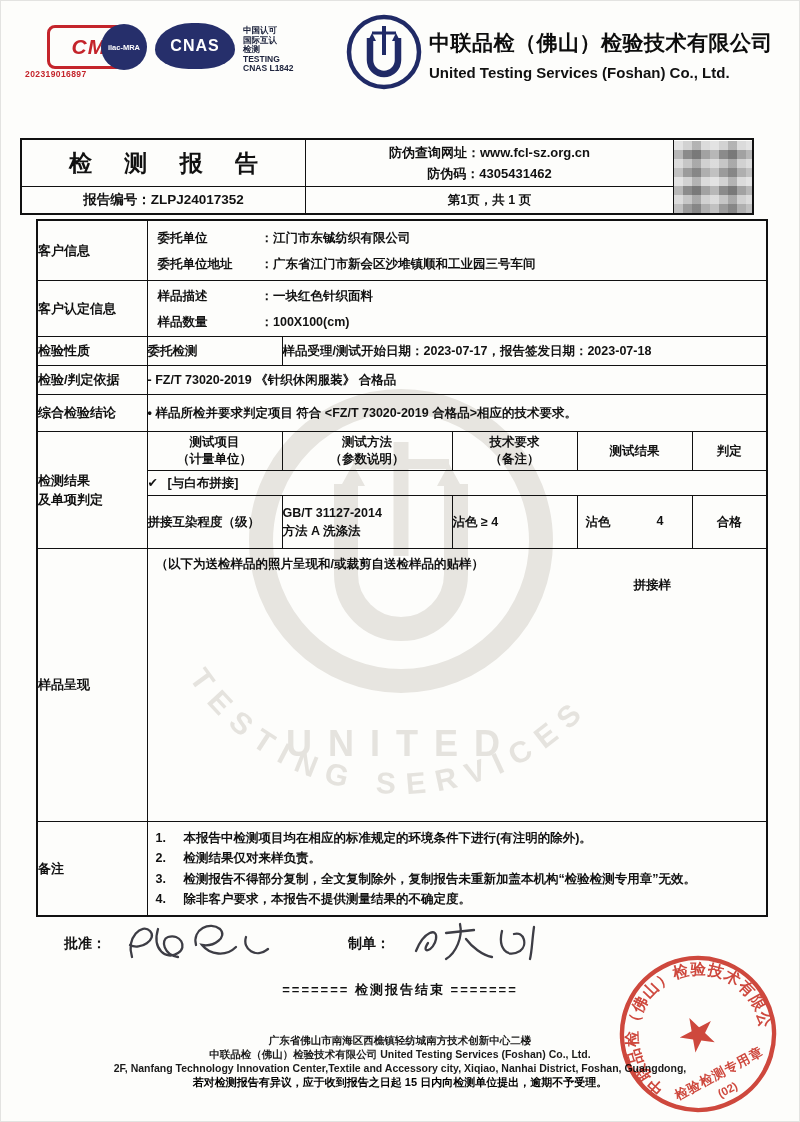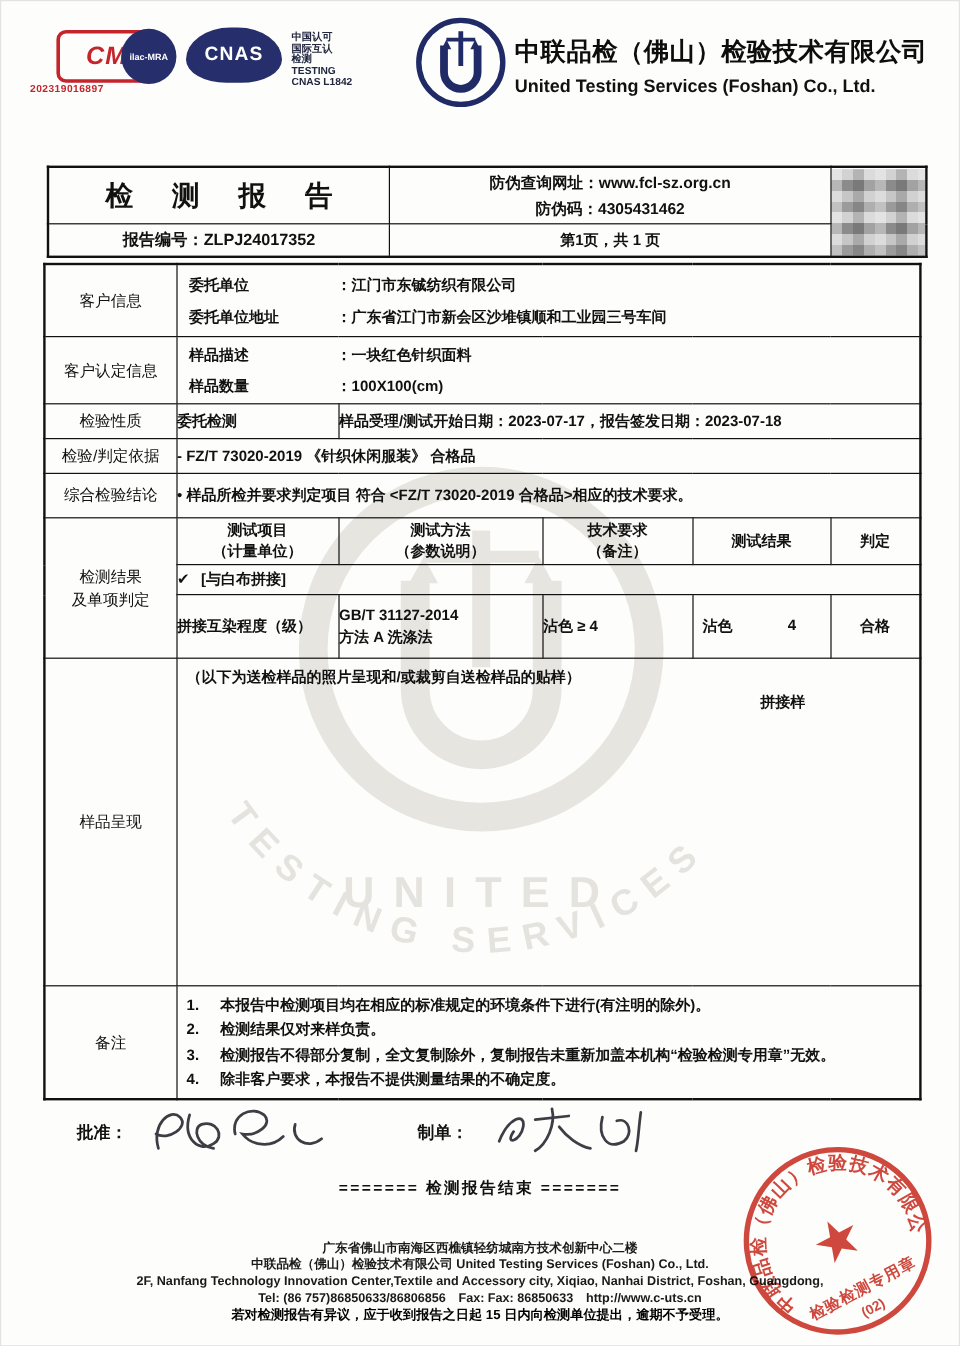--- a/index.html
+++ b/index.html
@@ -19,37 +19,37 @@
   .cnas{position:absolute;left:154px;top:22px;width:80px;height:46px;background:#262f6b;
     border-radius:46% 46% 42% 42% / 58% 58% 42% 42%;color:#fff;font-weight:800;font-size:16px;
     display:flex;align-items:center;justify-content:center;letter-spacing:1px;}
   .accred{position:absolute;left:242px;top:25px;font-size:8.5px;line-height:9.6px;color:#20263f;font-weight:700;}
   .uts-ring{position:absolute;left:344px;top:12px;}
   .company{position:absolute;left:428px;top:28px;}
   .company-cn{font-size:21px;font-weight:800;letter-spacing:.5px;color:#0d0d0d;white-space:nowrap;}
   .company-en{font-size:15px;font-weight:700;margin-top:7px;white-space:nowrap;}
   
   table{border-collapse:collapse;table-layout:fixed;}
-  .title-table{position:absolute;left:38px;top:137px;width:730px;border:2px solid #111;}
+  .title-table{position:absolute;left:19px;top:137px;width:730px;border:2px solid #111;}
   .title-table td{border:1.5px solid #111;padding:0;}
   .tt-title{width:283px;height:46px;font-size:23px;font-weight:800;text-align:center;letter-spacing:13px;text-indent:13px;}
   .tt-anti{width:367px;text-align:center;font-weight:700;font-size:13px;line-height:1.65;}
   .tt-qr{width:78px;}
   .mosaic{width:100%;height:72px;
     background:
       repeating-linear-gradient(90deg, rgba(255,255,255,.38) 0 9px, rgba(0,0,0,0) 9px 18px, rgba(40,40,40,.18) 18px 27px, rgba(255,255,255,.2) 27px 36px),
       repeating-linear-gradient(0deg, #9b9b9b 0 9px, #c6c6c6 9px 18px, #8b8b8b 18px 27px, #d2d2d2 27px 36px);}
   .tt-no{height:26px;font-size:13.5px;font-weight:800;text-align:center;}
   .tt-page{font-size:12.5px;font-weight:600;text-align:center;}
   
   .main-table{position:absolute;left:35px;top:218px;width:730px;border:2px solid #111;font-size:12.5px;font-weight:700;}
   .main-table td,.main-table th{border:1.5px solid #111;padding:0;vertical-align:middle;background:transparent;}
-  .lbl{padding-left:8px;font-size:13px;font-weight:400;text-align:center;}
+  .lbl{padding-left:8px;font-size:13px;font-weight:700;text-align:left;}
   .lbl-top{vertical-align:top;padding-top:10px;line-height:1.5;}
-  .kv{display:flex;line-height:26px;padding-left:10px;gap:20px;}
+  .kv{display:flex;line-height:26px;padding-left:10px;}
   .kv .k{width:103px;flex:none;}
   .r-client td{height:59px;}
   .r-cert td{height:55px;}
   .r-nature td{height:28px;}
   .nature-val{padding-left:10px;}
   .nature-dates{padding-left:8px;}
   .r-basis td{height:28px;}
   .basis-val{padding-left:10px;}
   .r-conc td{height:36px;}
   .conc-val{padding-left:10px;}
@@ -324,21 +324,20 @@
       </g>
     </svg>
   </div>
 
   <div class="end-line">======= 检测报告结束 =======</div>
 
   <footer class="ftr">
     <div>广东省佛山市南海区西樵镇轻纺城南方技术创新中心二楼</div>
     <div>中联品检（佛山）检验技术有限公司 United Testing Services (Foshan) Co., Ltd.</div>
     <div>2F, Nanfang Technology Innovation Center,Textile and Accessory city, Xiqiao, Nanhai District, Foshan, Guangdong,</div>
-    <div>Tel: (86 757)86850633/86806856　Fax: Fax: 86850633　http://www.c-uts.cn</div>
     <div class="ftr-warn">若对检测报告有异议，应于收到报告之日起 15 日内向检测单位提出，逾期不予受理。</div>
   </footer>
 
   <div class="stamp">
     <svg width="170" height="170" viewBox="0 0 170 170">
       <circle cx="85" cy="85" r="76" fill="none" stroke="#cc382d" stroke-width="4.5"></circle>
       <defs>
           <path id="sealArc" d="M30,116 A62,62 0 1 1 140,116"></path>
         </defs>
       <text font-size="15.5" font-weight="bold" fill="#cc382d" letter-spacing="1">

